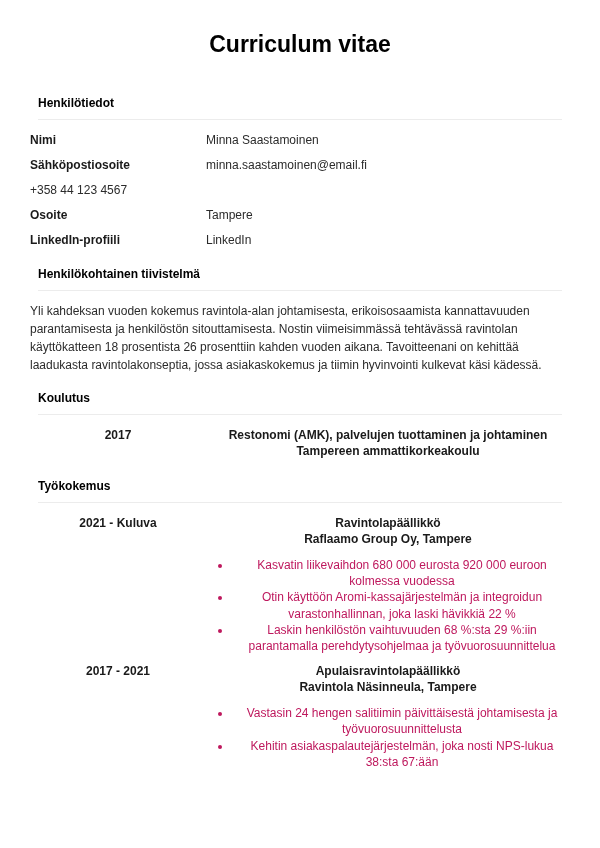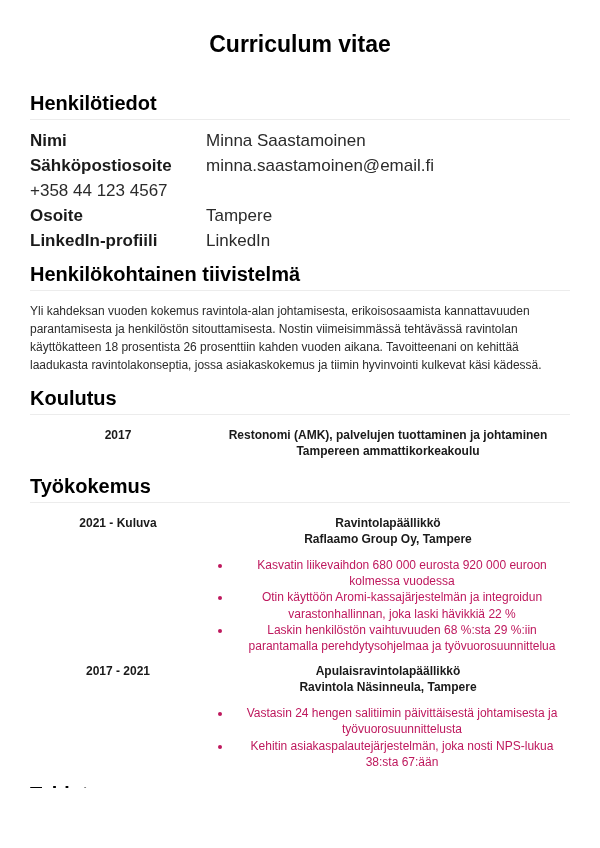--- a/index.html
+++ b/index.html
@@ -16,38 +16,38 @@
   }
   h1.cv-title {
     margin: 0;
     font-size: 23px;
     line-height: 28px;
     font-weight: bold;
     text-align: center;
     color: #000000;
   }
   h2.section-heading {
-    margin: 0;
-    font-size: 20px;
+    margin: 8px;
+    font-size: 12px;
     line-height: 19px;
     font-weight: bold;
     color: #000000;
     padding-bottom: 6px;
     border-bottom: 1px solid #ececec;
   }
   .section-personal h2   { margin-top: 36px; }
   .section-summary h2    { margin-top: 17px; }
   .section-education h2  { margin-top: 15px; }
   .section-experience h2 { margin-top: 18px; }
   .section-skills h2     { margin-top: 15px; }
 
   .rows { margin-top: 13px; }
   .info-row {
     display: flex;
-    font-size: 17px;
+    font-size: 12px;
     line-height: 15px;
     margin-bottom: 10px;
   }
   .info-label {
     flex: 0 0 176px;
     font-weight: bold;
     color: #1a1a1a;
   }
   .info-value { flex: 1; }
 

